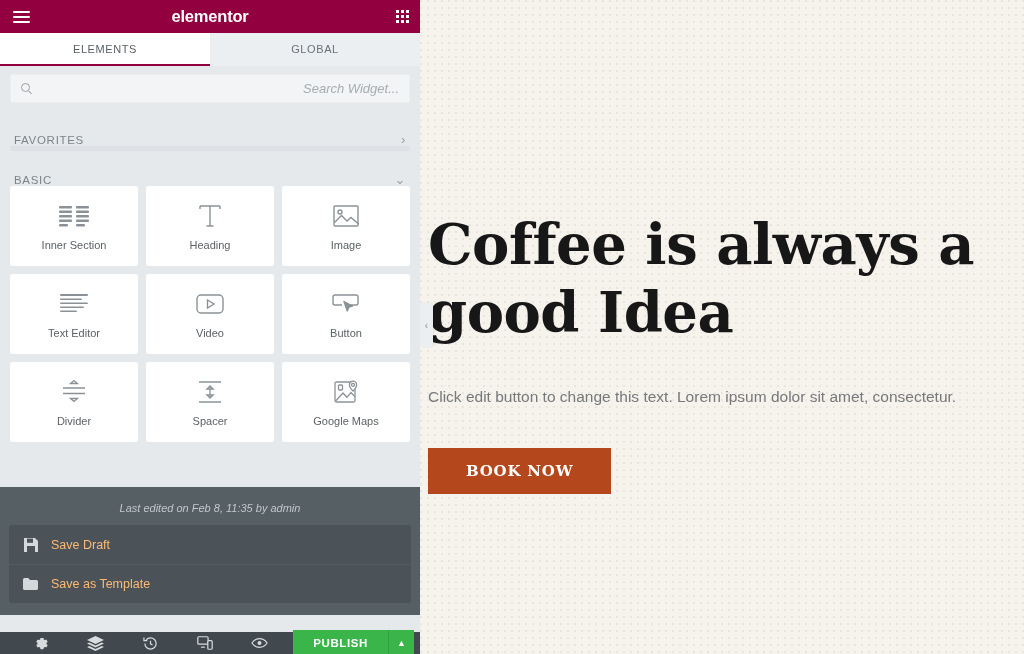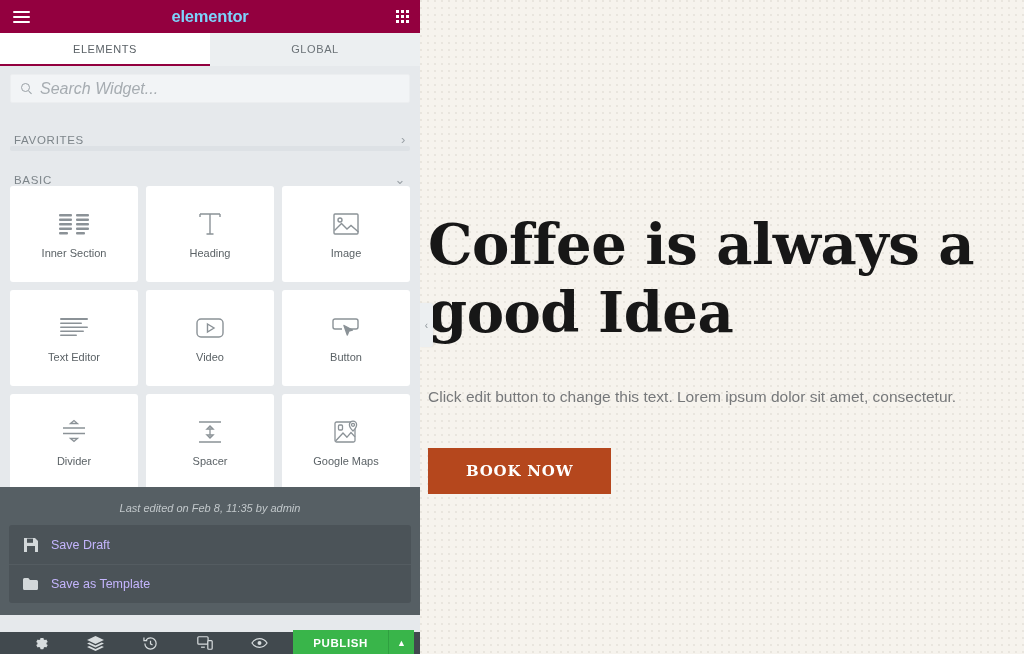--- a/index.html
+++ b/index.html
@@ -22,21 +22,21 @@
 
   
   .panel-header {
     height: 33px; background: #93003f;
     display: flex; align-items: center; justify-content: space-between;
     padding: 0 11px; flex: 0 0 33px;
   }
   .hamburger { display: flex; flex-direction: column; gap: 3px; cursor: pointer; padding: 2px; }
   .hamburger span { display: block; width: 17px; height: 2px; background: #fff; border-radius: 1px; }
   .brand {
-    color: #7dd3fc; font-size: 16.5px; font-weight: bold;
+    color: #ffffff; font-size: 16.5px; font-weight: bold;
     letter-spacing: -0.2px;
     position: absolute; left: 50%; transform: translateX(-50%);
   }
   .apps-icon { display: grid; grid-template-columns: repeat(3,3px); grid-template-rows: repeat(3,3px); gap: 2px; cursor: pointer; }
   .apps-icon i { display: block; width: 3px; height: 3px; background: #fff; }
 
   
   .tabs { display: flex; height: 33px; flex: 0 0 33px; background: #22c55e; }
   .tab {
     flex: 1; display: flex; align-items: center; justify-content: center;
@@ -48,22 +48,23 @@
 
   
   .search-wrap { padding: 8px 10px 10px; flex: 0 0 auto; background: #e6e9ec; }
   .search-box {
     display: flex; align-items: center; gap: 8px;
     height: 29px; background: #f2f4f6; border-radius: 2px;
     padding: 0 10px; border: 1px solid #eceef0;
   }
   .search-box input {
     flex: 1; border: none; outline: none; background: transparent;
-    font-size: 16px; font-style: italic; color: #8a9196;
+    font-size: 13px; font-style: italic; color: #8a9196;
     font-family: "Liberation Sans", sans-serif;
+    text-align: right;
   }
   .search-box input::placeholder { color: #a6acb1; font-style: italic; }
   .mag { width: 11px; height: 11px; position: relative; flex: 0 0 11px; }
   .mag::before { content:""; position:absolute; width:7px; height:7px; border:1.3px solid #9aa1a6; border-radius:50%; top:0; left:0; }
   .mag::after { content:""; position:absolute; width:4px; height:1.3px; background:#9aa1a6; transform:rotate(45deg); bottom:1px; right:0px; }
 
   
   .cat-row {
     display: flex; align-items: flex-end; justify-content: space-between;
     padding: 0 14px; height: 33px; cursor: pointer;
@@ -74,21 +75,21 @@
   .cat-sep div { height: 5px; background: #dde1e5; border-radius: 2px; }
   .chev { color: #9aa1a6; font-size: 13px; line-height: 1; }
 
   
   .scroll-area { flex: 1 1 auto; overflow: hidden; background: #e6e9ec; position: relative; }
   .grid {
     display: grid; grid-template-columns: repeat(3, 1fr);
     gap: 8px; padding: 0 10px 10px;
   }
   .widget {
-    background: #fff; border-radius: 3px; height: 96px;
+    background: #fff; border-radius: 3px; height: 80px;
     display: flex; flex-direction: column; align-items: center; justify-content: center;
     gap: 9px; cursor: grab; user-select: none;
   }
   .widget .lbl { font-size: 11px; color: #5b6266; }
   .wicon { width: 34px; height: 28px; display: flex; align-items: center; justify-content: center; color: #8b9297; }
   .wicon svg { display: block; }
 
   
   .save-overlay {
     position: absolute; left: 0; bottom: 39px; width: 420px;
@@ -96,21 +97,21 @@
     z-index: 30;
   }
   .last-edited {
     text-align: center; font-size: 11px; font-style: italic;
     color: #c2c8cb; padding: 5px 0 11px;
   }
   .save-menu { background: #4b5358; border-radius: 3px; overflow: hidden; }
   .save-item {
     display: flex; align-items: center; gap: 13px;
     height: 39px; padding: 0 14px; cursor: pointer;
-    font-size: 12.5px; color: #c4b5fd;
+    font-size: 12.5px; color: #fdba74;
   }
   .save-item + .save-item { border-top: 1px solid #545c61; }
   .save-item .si { width: 15px; height: 15px; display:flex; align-items:center; justify-content:center; color: #d3d8da; flex: 0 0 15px; }
 
   
   .footer {
     position: absolute; left: 0; bottom: 0; width: 420px; height: 22px;
     background: #41494e; display: flex; align-items: center;
     padding: 0 6px 0 14px; gap: 0; z-index: 31;
   }

